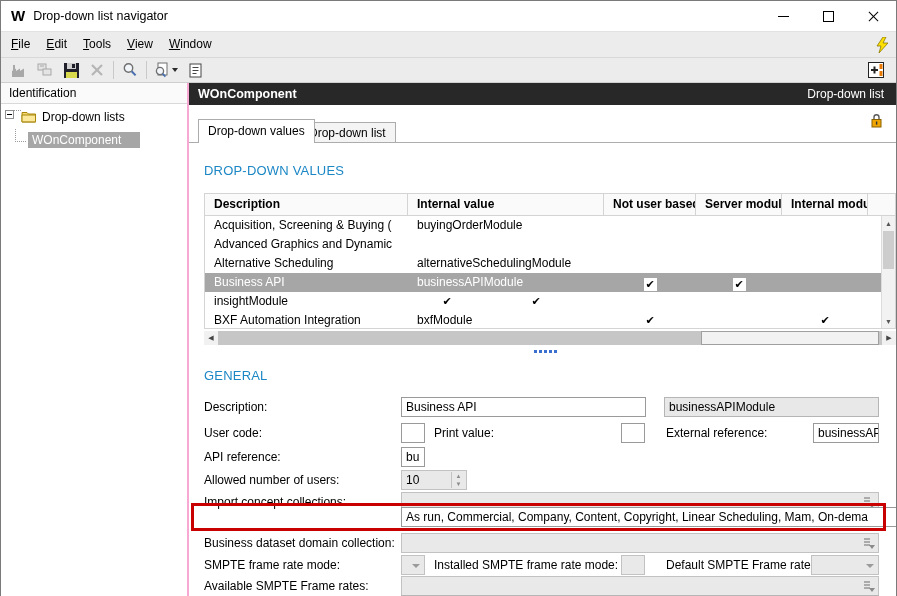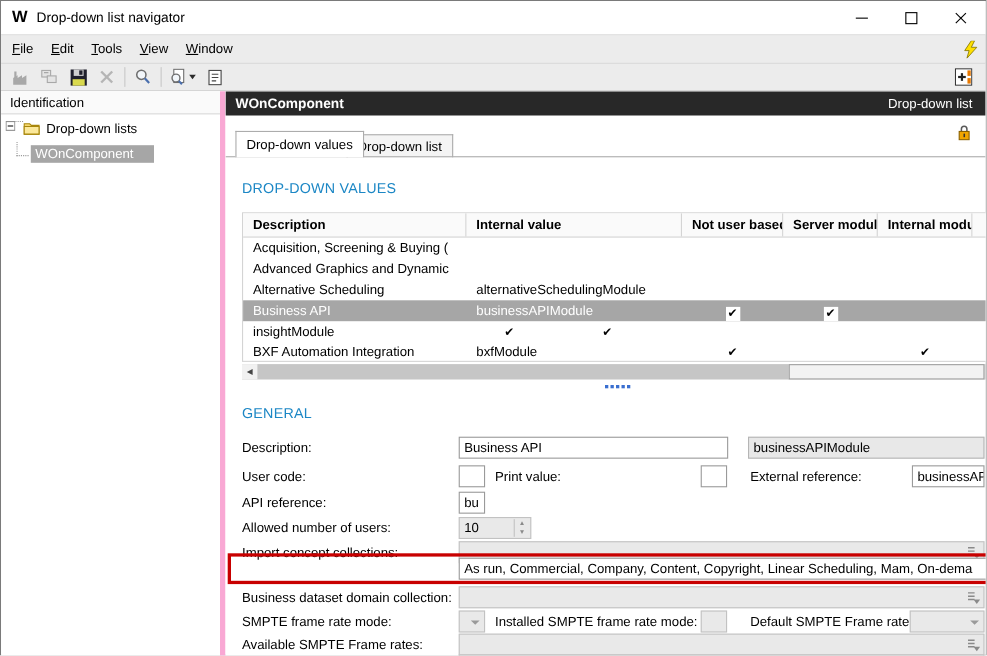--- a/index.html
+++ b/index.html
@@ -26,21 +26,21 @@
 
   
   .toolbar{height:26px;background:#ececec;border-top:1px solid #d8d8d8;border-bottom:1px solid #cfcfcf;display:flex;align-items:center;padding-left:5px;box-sizing:border-box;}
   .tb-btn{width:26px;height:22px;display:flex;align-items:center;justify-content:center;}
   .tb-sep{width:1px;height:18px;background:#c9c9c9;margin:0 3px;}
   .tb-right{margin-left:auto;margin-right:7px;display:flex;align-items:center;}
   .caret{width:0;height:0;border-left:3px solid transparent;border-right:3px solid transparent;border-top:4px solid #2b2b2b;margin-left:2px;}
 
   
   .main{display:flex;height:514px;}
-  .left-panel{width:204px;border-right:5px solid #f9a8d4;box-sizing:border-box;background:#fff;}
+  .left-panel{width:188px;border-right:2px solid #f9a8d4;box-sizing:border-box;background:#fff;}
   .lp-header{height:20px;line-height:20px;padding-left:8px;background:#fafafa;border-bottom:1px solid #d9d9d9;}
   .tree{padding-top:6px;}
   .tree-row{display:flex;align-items:flex-start;height:19px;}
   .expander{margin-left:4px;flex:0 0 auto;}
   .dash{width:7px;border-top:1px dotted #9a9a9a;flex:0 0 auto;}
   .tree-label{margin-left:5px;white-space:nowrap;}
   .tree-child{display:flex;align-items:center;height:19px;margin-top:1px;}
   .elbow{width:10px;height:12px;border-left:1px dotted #9a9a9a;border-bottom:1px dotted #9a9a9a;margin-left:14px;margin-top:-8px;flex:0 0 auto;}
   .sel-label{background:#a6a6a6;color:#fff;padding:1px 4px;min-width:104px;margin-left:2px;}
 
@@ -225,20 +225,21 @@
         <div class="thead" id="grid-head">
             <div class="th" style="width: 203px;">Description</div>
             <div class="th" style="width: 196px;">Internal value</div>
             <div class="th" style="width: 92px;">Not user based</div>
             <div class="th" style="width: 86px;">Server module</div>
             <div class="th" style="width: 86px;">Internal module</div>
           </div>
         <div id="grid-body">
             <div class="tr">
               <div class="td" style="width: 203px;">Acquisition, Screening &amp; Buying (</div>
+              <div class="td" style="width: 196px;">buyingOrderModule</div>
               <div class="td center" style="width: 92px;"></div>
               <div class="td center" style="width: 86px;"></div>
               <div class="td center" style="width: 86px;"></div>
             </div>
             <div class="tr">
               <div class="td" style="width: 203px;">Advanced Graphics and Dynamic</div>
               <div class="td center" style="width: 92px;"></div>
               <div class="td center" style="width: 86px;"></div>
               <div class="td center" style="width: 86px;"></div>
             </div>

